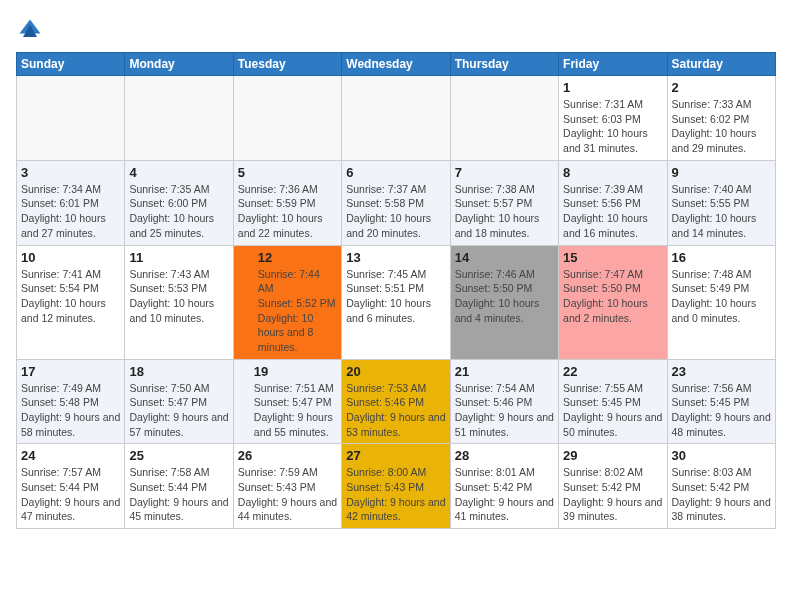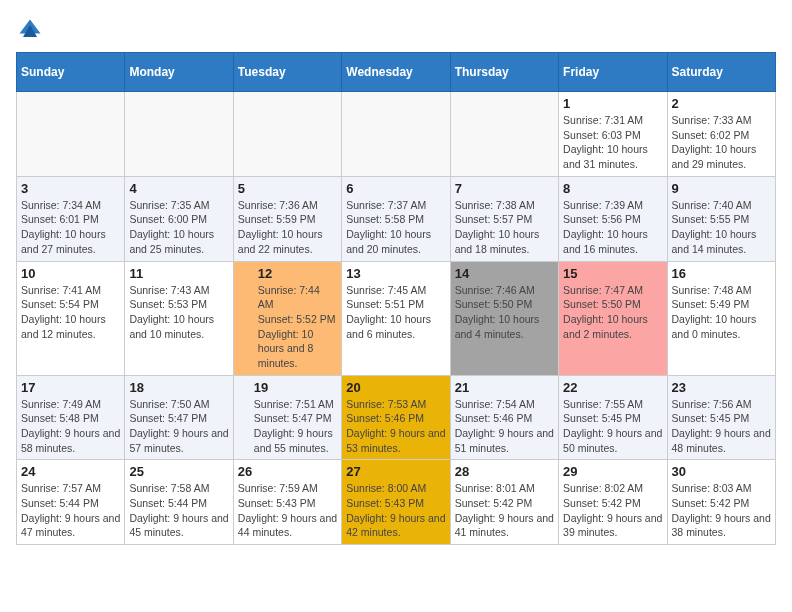--- a/index.html
+++ b/index.html
@@ -43,21 +43,21 @@
       color: #555;
     }
     .calendar {
       width: 100%;
       border-collapse: collapse;
       font-size: 11px;
     }
     .calendar th {
       background: #2e7bc4;
       color: #fff;
-      padding: 12px 4px;
+      padding: 4px 4px;
       text-align: left;
       font-size: 12px;
       font-weight: bold;
       border: 1px solid #2265a8;
     }
     .calendar td {
       border: 1px solid #ccc;
       vertical-align: top;
       padding: 4px;
       width: 108px;
@@ -165,21 +165,21 @@
       </tr>
       <tr>
         <td style="background: rgb(255, 255, 255);">
           <div class="day-num">10</div>
           <div class="day-info">Sunrise: 7:41 AM<br>Sunset: 5:54 PM<br>Daylight: 10 hours and 12 minutes.</div>
         </td>
         <td style="background: rgb(255, 255, 255);">
           <div class="day-num">11</div>
           <div class="day-info">Sunrise: 7:43 AM<br>Sunset: 5:53 PM<br>Daylight: 10 hours and 10 minutes.</div>
         </td>
-        <td style="background: #fdba74; padding-left: 24px;">
+        <td style="background: #f97316; padding-left: 24px;">
           <div class="day-num">12</div>
           <div class="day-info">Sunrise: 7:44 AM<br>Sunset: 5:52 PM<br>Daylight: 10 hours and 8 minutes.</div>
         </td>
         <td style="background: rgb(255, 255, 255);">
           <div class="day-num">13</div>
           <div class="day-info">Sunrise: 7:45 AM<br>Sunset: 5:51 PM<br>Daylight: 10 hours and 6 minutes.</div>
         </td>
         <td style="background: #a3a3a3;">
           <div class="day-num">14</div>
           <div class="day-info">Sunrise: 7:46 AM<br>Sunset: 5:50 PM<br>Daylight: 10 hours and 4 minutes.</div>

